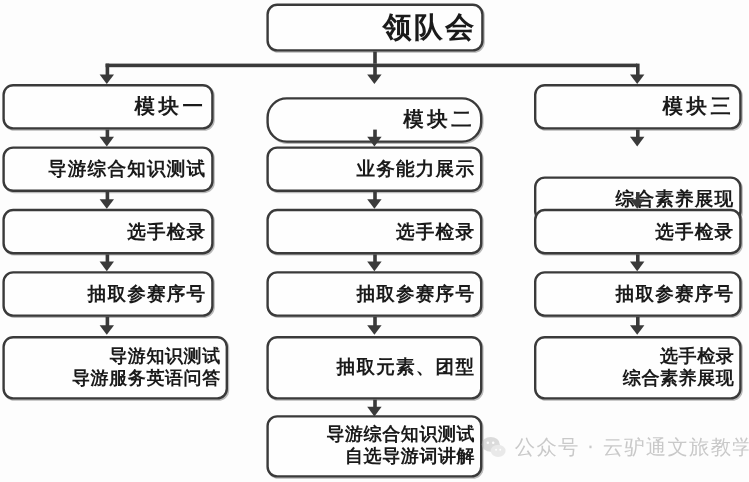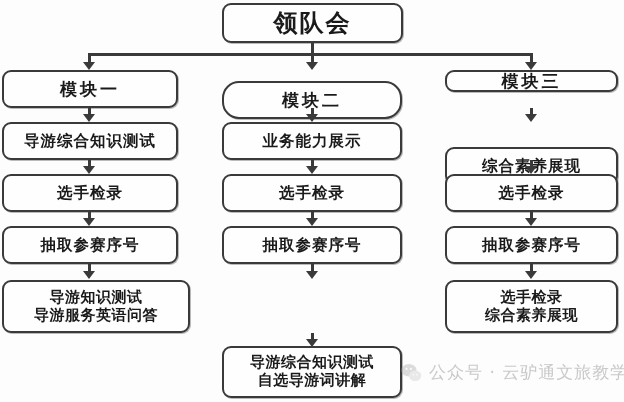--- a/index.html
+++ b/index.html
@@ -32,20 +32,21 @@
     color: #1a1a1a;
     font-weight: bold;
     letter-spacing: 0.5px;
     line-height: 1.18;
     box-shadow: 1px 1px 0 rgba(60,60,60,0.35);
   }
   .node .txt {
     display: block;
     width: 100%;
     padding: 0 4px;
+    text-align: right;
   }
   .node .txt span { display: block; }
 
   .title-node { font-size: 24px; letter-spacing: 2px; }
   .module-node { font-size: 17px; letter-spacing: 3px; }
   .step-node { font-size: 15.5px; letter-spacing: 1px; }
   .step-node.two-line { font-size: 15px; letter-spacing: 0.5px; }
 
   
   .vline {
@@ -175,32 +176,37 @@
 
   <div class="node step-node" style="left:222px; top:226px; width:180px; height:38px;">
     <span class="txt">
       <span>抽取参赛序号</span>
     </span>
   </div>
 
   <div class="vline" style="left:311px; top:264px; height:10px;"></div>
   <div class="arrow" style="left:306px; top:271px;"></div>
 
+  <div class="node step-node" style="left:222px; top:280px; width:180px; height:53px;">
+    <span class="txt">
+      <span>抽取元素、团型</span>
+    </span>
+  </div>
 
   <div class="vline" style="left:311px; top:333px; height:10px;"></div>
   <div class="arrow" style="left:306px; top:339px;"></div>
 
   <div class="node step-node two-line" style="left:222px; top:346px; width:180px; height:52px;">
     <span class="txt">
       <span>导游综合知识测试</span>
       <span>自选导游词讲解</span>
     </span>
   </div>
 
-  <div class="node module-node" style="left:445px; top:70px; width:173px; height:22px;">
+  <div class="node module-node" style="left:445px; top:70px; width:173px; height:38px;">
     <span class="txt">模块三</span>
   </div>
 
   <div class="vline" style="left:530px; top:108px; height:8px;"></div>
   <div class="arrow" style="left:525px; top:114px;"></div>
 
   <div class="node step-node" style="left:445px; top:122px; width:173px; height:38px;margin-top:25px;">
     <span class="txt">
       <span>综合素养展现</span>
     </span>

